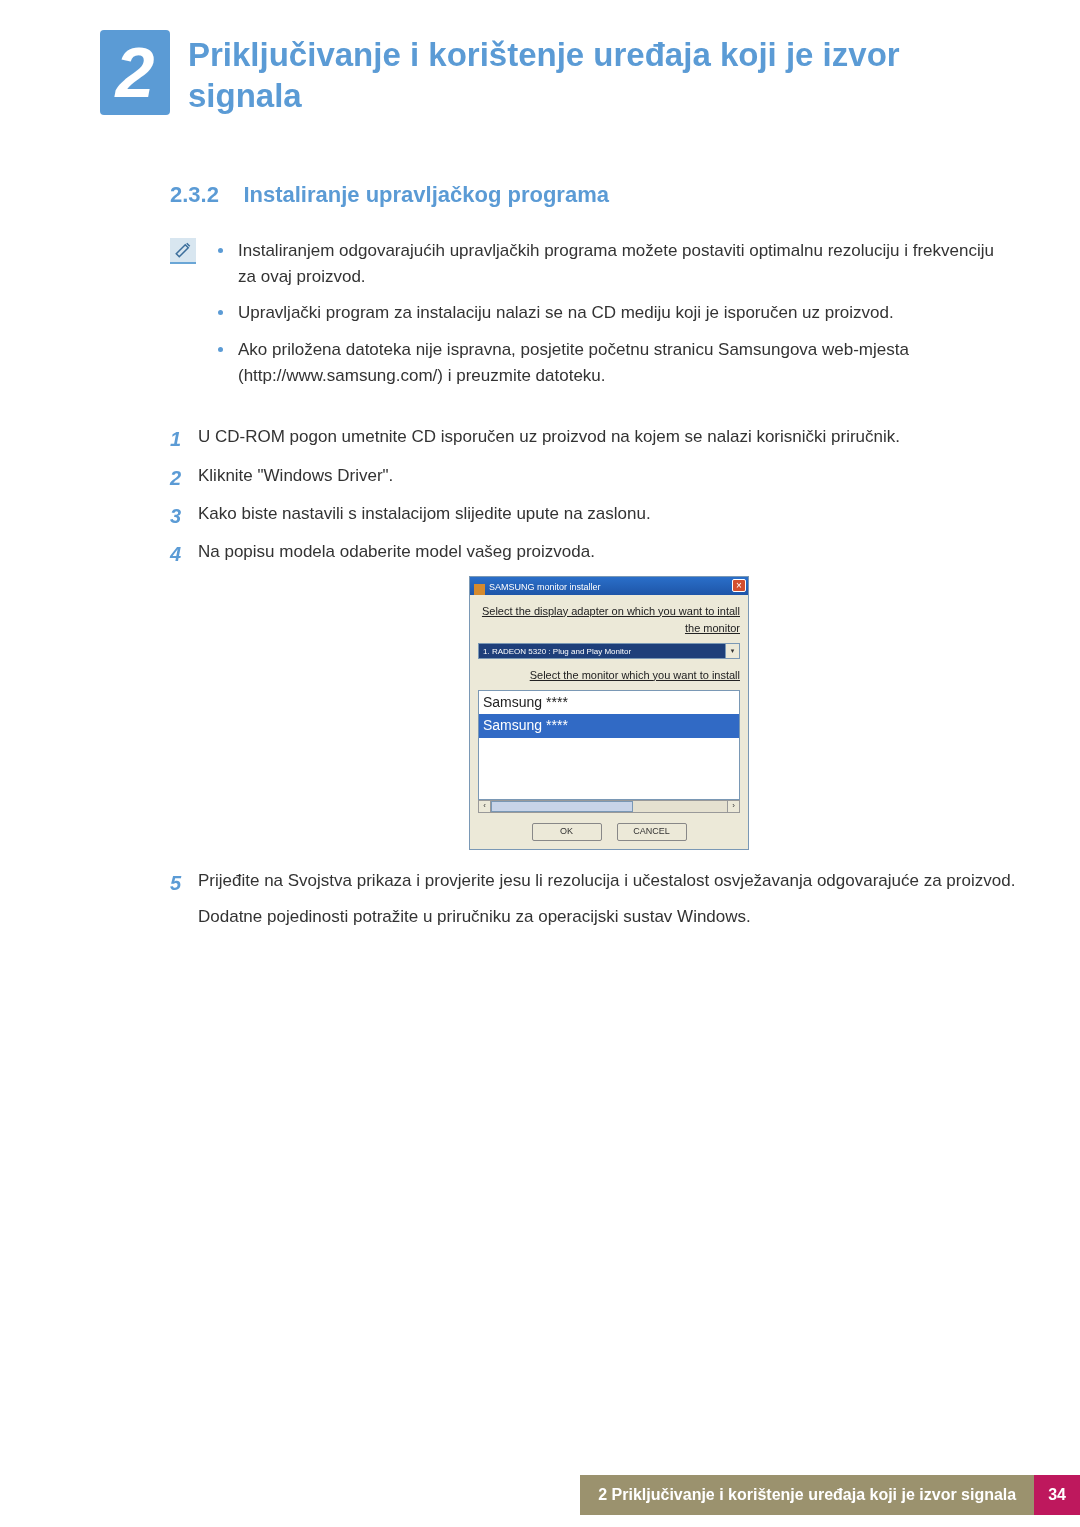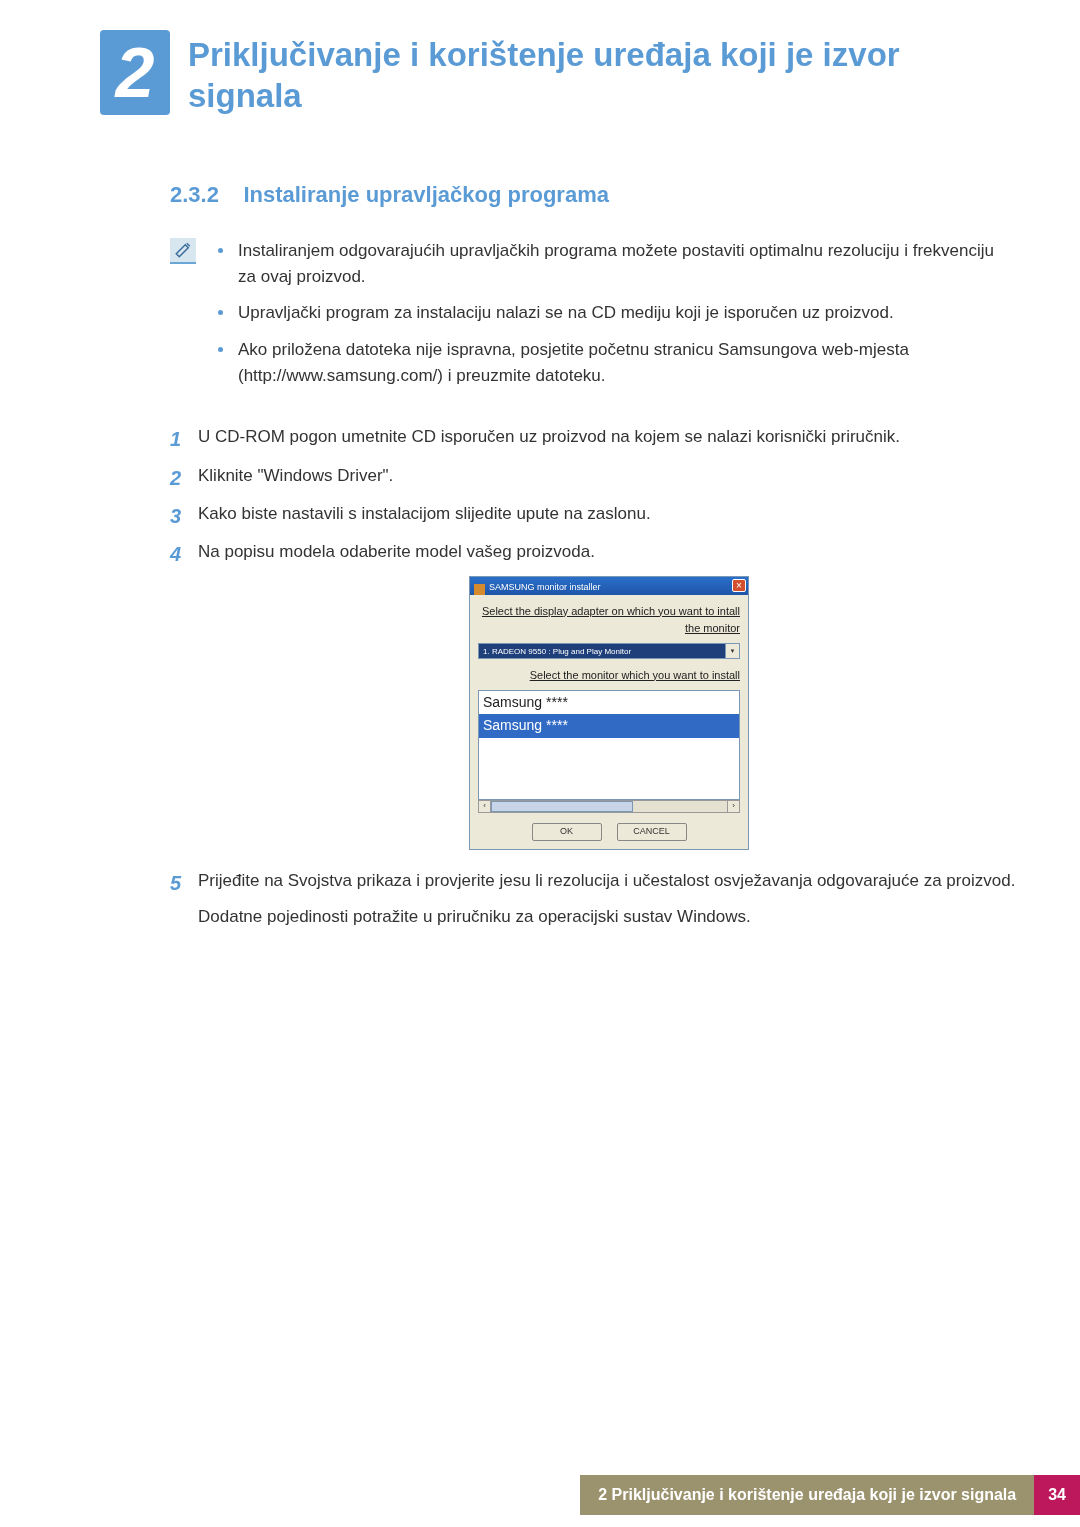--- a/index.html
+++ b/index.html
@@ -338,21 +338,21 @@
       <div class="screenshot-wrap">
         <div class="installer">
           <div class="titlebar">
             <div class="t-icon"></div>
             <span>SAMSUNG monitor installer</span>
             <div class="close">×</div>
           </div>
           <div class="installer-body">
             <div class="label">Select the display adapter on which you want to intall the monitor</div>
             <div class="combo">
-              <div class="combo-field">1. RADEON 9550 : Plug and Play Monitor</div>
+              <div class="combo-field">1. RADEON 5320 : Plug and Play Monitor</div>
               <div class="combo-btn">▾</div>
             </div>
             <div class="label">Select the monitor which you want to install</div>
             <div class="listbox">
               <div class="item">Samsung ****</div>
               <div class="item sel">Samsung ****</div>
             </div>
             <div class="hscroll">
               <div class="arr">‹</div>
               <div class="track">

